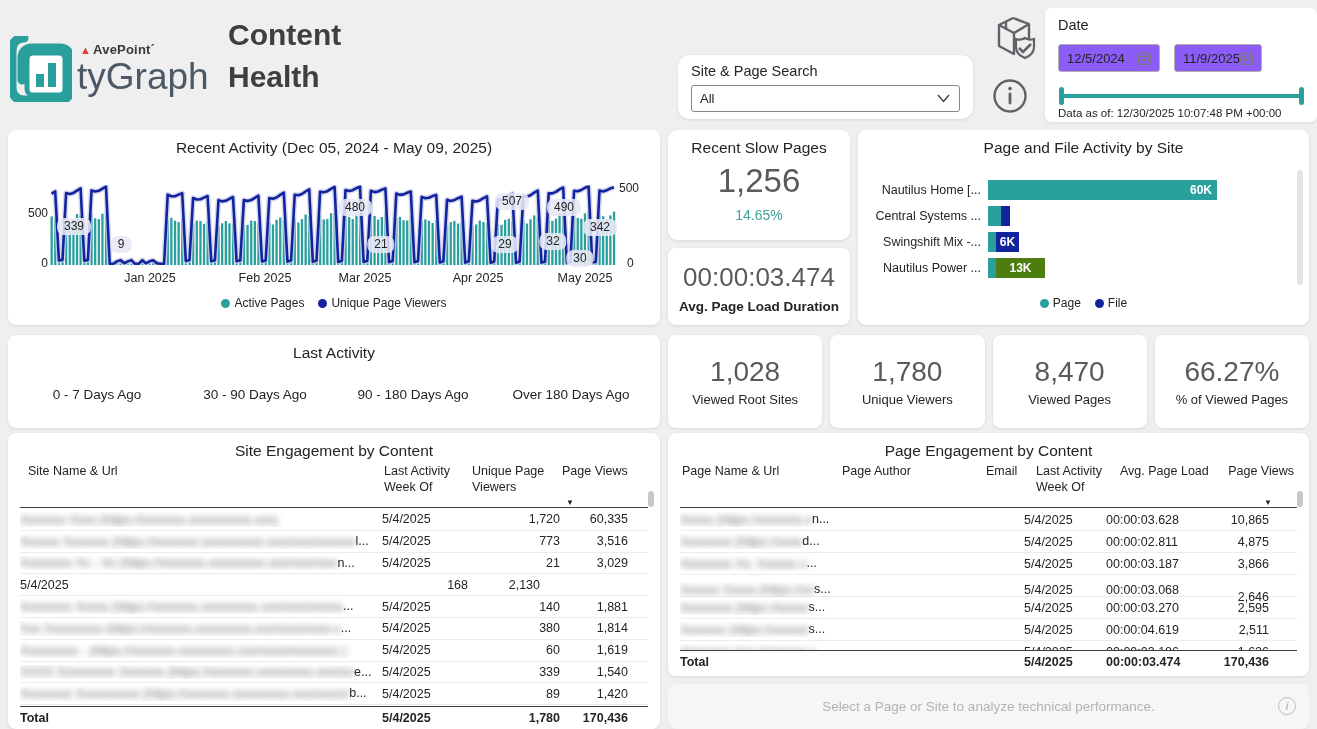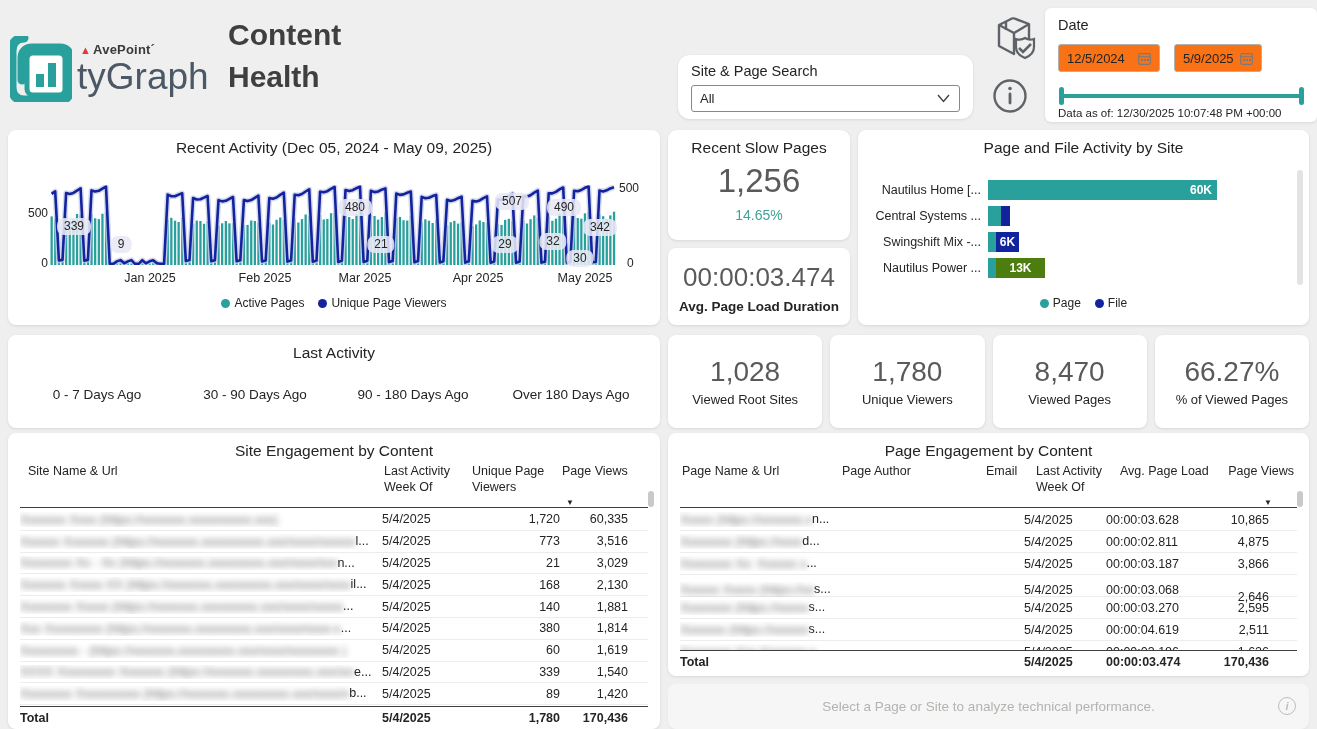--- a/index.html
+++ b/index.html
@@ -14,21 +14,21 @@
   .ave-mark { color:#e23c39; font-size:11px; margin-right:2px; }
   .brand-tygraph { position:absolute; left:77px; top:56px; font-size:37px; color:#4c5866; letter-spacing:0; }
   .page-title { position:absolute; left:228px; top:14px; font-size:30px; font-weight:700; color:#3f3f3f; line-height:42px; }
   .search-card { left:678px; top:55px; width:295px; height:64px; border-radius:12px; }
   .search-label { position:absolute; left:13px; top:8px; font-size:14.5px; color:#252423; }
   .search-dd { position:absolute; left:13px; top:30px; width:269px; height:27px; border:1px solid #8a8886; border-radius:3px; background:#fff; font-size:13px; display:flex; align-items:center; padding-left:8px; color:#252423; cursor:pointer; }
   .search-dd svg { position:absolute; right:9px; top:8px; }
   .hdr-ico { position:absolute; color:#5f6368; }
   .date-card { left:1045px; top:8px; width:272px; height:114px; border-radius:6px; }
   .date-label { position:absolute; left:13px; top:9px; font-size:14.5px; }
-  .date-input { position:absolute; top:36px; height:28px; border:1px solid #b3b0ad; border-radius:3px; background:#f97316; font-size:13px; display:flex; align-items:center; padding:0 8px; justify-content:space-between; }
+  .date-input { position:absolute; top:36px; height:28px; border:1px solid #b3b0ad; border-radius:3px; background:#8b5cf6; font-size:13px; display:flex; align-items:center; padding:0 8px; justify-content:space-between; }
   .di-start { left:13px; width:102px; }
   .di-end { left:129px; width:88px; }
   .slider-track { position:absolute; left:16px; top:86px; width:241px; height:4px; background:#2AA09D; border-radius:2px; }
   .slider-handle { position:absolute; top:-7px; width:5px; height:18px; background:#2AA09D; border-radius:2.5px; }
   .sh-left { left:-2px; } .sh-right { right:-2px; }
   .data-asof { position:absolute; left:13px; top:99px; font-size:11.5px; color:#252423; }
 
   
   .card-title { position:absolute; top:9px; left:0; right:0; text-align:center; font-size:15.5px; color:#252423; }
 
@@ -137,21 +137,21 @@
       <span>12/5/2024</span>
       <svg width="13" height="13" viewBox="0 0 13 13">
           <rect x="0.7" y="1.7" width="11.6" height="10.6" rx="1.5" fill="none" stroke="#7a7a7a" stroke-width="1.2"></rect>
           <line x1="0.7" y1="4.8" x2="12.3" y2="4.8" stroke="#7a7a7a" stroke-width="1.2"></line>
           <rect x="3" y="7" width="2" height="2" fill="#7a7a7a"></rect>
           <rect x="6" y="7" width="2" height="2" fill="#7a7a7a"></rect>
           <rect x="9" y="7" width="2" height="2" fill="#7a7a7a"></rect>
         </svg>
     </div>
     <div class="date-input di-end">
-      <span>5/9/2025</span>
+      <span>11/9/2025</span>
       <svg width="13" height="13" viewBox="0 0 13 13">
           <rect x="0.7" y="1.7" width="11.6" height="10.6" rx="1.5" fill="none" stroke="#7a7a7a" stroke-width="1.2"></rect>
           <line x1="0.7" y1="4.8" x2="12.3" y2="4.8" stroke="#7a7a7a" stroke-width="1.2"></line>
           <rect x="3" y="7" width="2" height="2" fill="#7a7a7a"></rect>
           <rect x="6" y="7" width="2" height="2" fill="#7a7a7a"></rect>
           <rect x="9" y="7" width="2" height="2" fill="#7a7a7a"></rect>
         </svg>
     </div>
     <div class="slider-track">
       <div class="slider-handle sh-left"></div>
@@ -471,21 +471,20 @@
          <span class="num">773</span>
          <span class="num" style="padding-right:20px;">3,516</span>
        </div>
         <div class="tr site-grid">
          <span style="white-space:nowrap; overflow:hidden;"><span class="blurname" style="max-width:336px">Xxxxxxxx Xx - Xx (https://xxxxxxx.xxxxxxxxx.xxx/xxxx/xxx</span><span class="suffix">n...</span></span>
          <span>5/4/2025</span>
          <span class="num">21</span>
          <span class="num" style="padding-right:20px;">3,029</span>
        </div>
         <div class="tr site-grid">
-         <span style="white-space:nowrap; overflow:hidden;"><span class="blurname" style="max-width:334px">Xxxxxxx Xxxxx XX (https://xxxxxxx.xxxxxxxxx.xxx/xxxx/xxxx</span><span class="suffix">il...</span></span>
          <span>5/4/2025</span>
          <span class="num">168</span>
          <span class="num" style="padding-right:20px;">2,130</span>
        </div>
         <div class="tr site-grid">
          <span style="white-space:nowrap; overflow:hidden;"><span class="blurname" style="max-width:338px">Xxxxxxxx Xxxxx (https://xxxxxxx.xxxxxxxxx.xxx/xxxx/xxxxx</span><span class="suffix">...</span></span>
          <span>5/4/2025</span>
          <span class="num">140</span>
          <span class="num" style="padding-right:20px;">1,881</span>
        </div>

